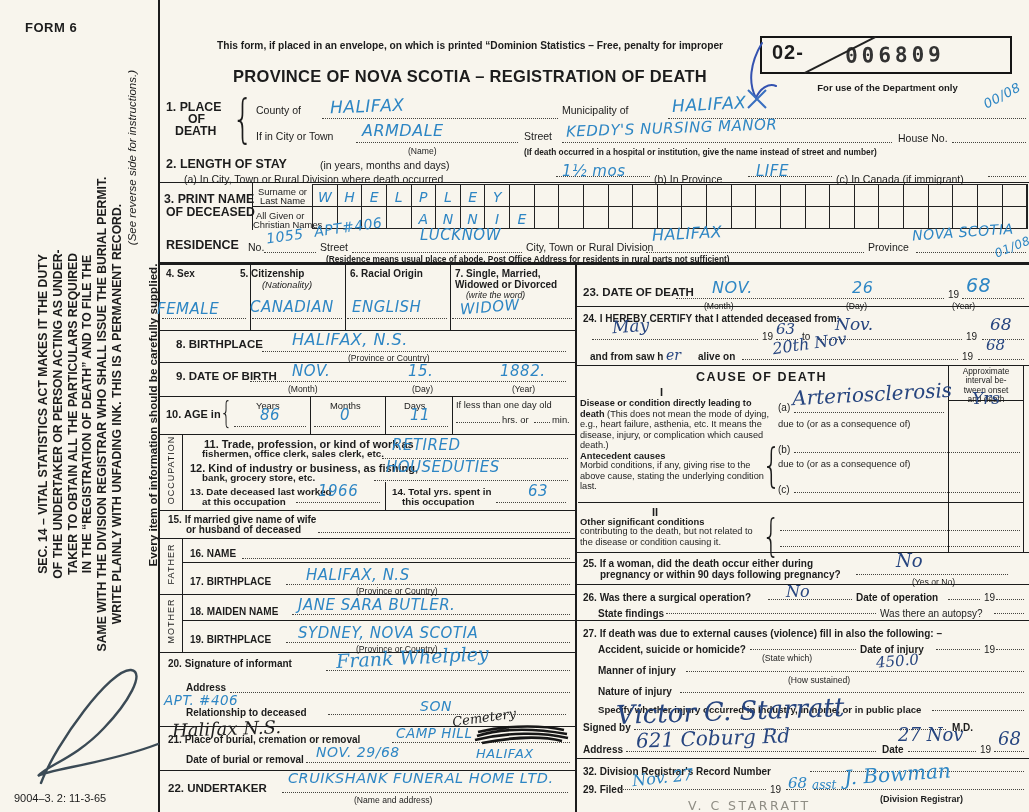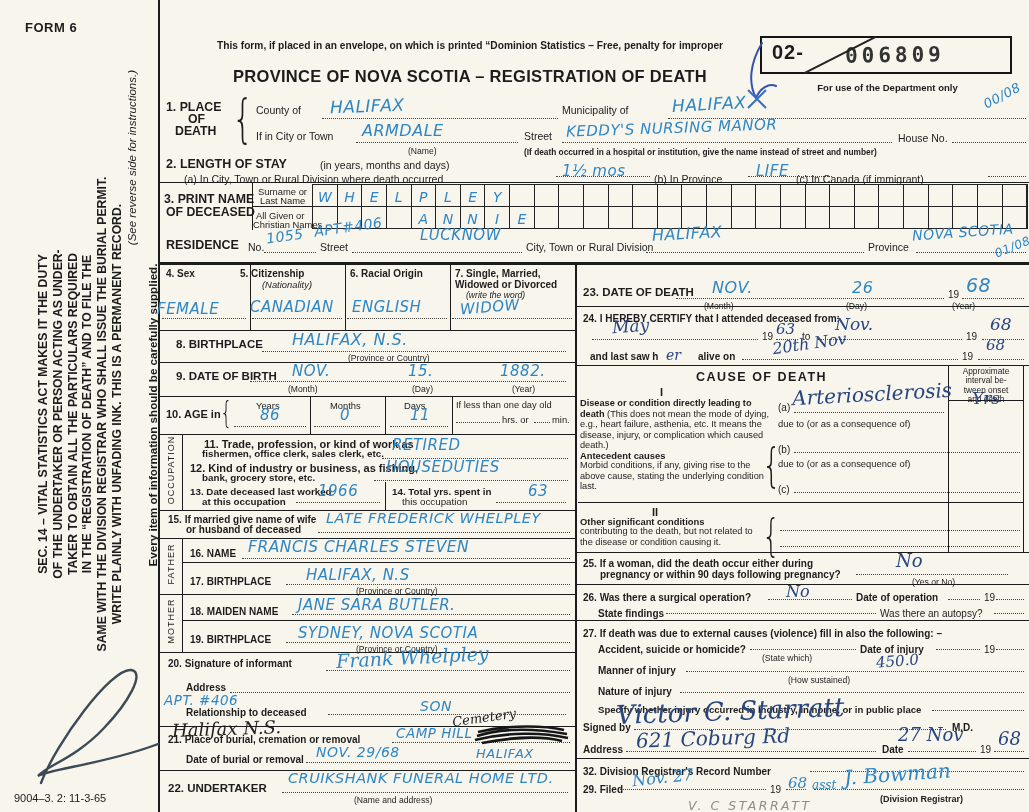--- a/index.html
+++ b/index.html
@@ -13,21 +13,21 @@
 .capn{font-size:8.6px}
 .it{font-style:italic}
 .hwB{font-family:"DejaVu Sans",sans-serif;font-style:italic;color:#2e86c4;letter-spacing:.5px}
 .script{font-family:"DejaVu Serif",serif;font-style:italic}
 .scB{color:#2e86c4}.scN{color:#27457f}.scK{color:#202020}
 .vside{transform:rotate(-90deg);font-size:9px;letter-spacing:1px;text-align:center}
 .para{position:absolute;white-space:normal;font-size:9.2px;line-height:10.6px;margin:0}
 .brace{font-family:"DejaVu Sans",sans-serif;font-weight:300;transform:scaleX(.65);transform-origin:left top;line-height:1}
 .boxrow{position:absolute;left:312px;width:716px;display:flex;height:23px;border:1.3px solid #222;background:transparent}
 .cell{flex:1;border-right:1px solid #222;display:flex;align-items:flex-end;justify-content:center;font-family:"DejaVu Sans",sans-serif;font-style:italic;font-size:14px;color:#2e86c4;padding-bottom:1px}
-.pencil{font-family:"DejaVu Sans",sans-serif;color:#8f8d84;letter-spacing:2.5px;font-style:italic}
+.pencil{font-family:"DejaVu Sans",sans-serif;color:#8f8d84;letter-spacing:2.5px;}
 </style>
 </head>
 <body>
 
 <div class="page">
 
   <div class="vl" style="left:158px;top:0;width:2.4px;height:812px"></div>
   <div class="hl" style="left:160px;top:182px;width:869px;height:1.4px"></div>
   <div class="hl" style="left:160px;top:262px;width:869px;height:3px"></div>
   <div class="vl" style="left:250px;top:264px;width:1.3px;height:66px"></div>
@@ -122,21 +122,21 @@
   <div class="abs cap" style="left:524px;top:147px">(If death occurred in a hospital or institution, give the name instead of street and number)</div>
 
   <div class="abs b" style="left:166px;top:157px;font-size:12.5px">2. LENGTH OF STAY</div>
   <div class="abs" style="left:320px;top:159px">(in years, months and days)</div>
   <div class="abs" style="left:184px;top:173px">(a) In City, Town or Rural Division where death occurred</div>
   <div class="d" style="left:556px;top:176px;width:94px"></div>
   <div class="abs hwB" style="left:562px;top:162px;font-size:15px">1½ mos</div>
   <div class="abs" style="left:654px;top:173px">(b) In Province</div>
   <div class="d" style="left:748px;top:176px;width:84px"></div>
   <div class="abs hwB" style="left:756px;top:162px;font-size:15px">LIFE</div>
-  <div class="abs" style="left:796px;top:173px">(c) In Canada (if immigrant)</div>
+  <div class="abs" style="left:836px;top:173px">(c) In Canada (if immigrant)</div>
   <div class="d" style="left:988px;top:176px;width:38px"></div>
 
   <div class="abs b f12" style="left:164px;top:192px">3. PRINT NAME</div>
   <div class="abs b f12" style="left:166px;top:205px">OF DECEASED</div>
   <div class="abs f9" style="left:258px;top:186px">Surname or</div>
   <div class="abs f9" style="left:260px;top:195px">Last Name</div>
   <div class="abs f9" style="left:256px;top:210px">All Given or</div>
   <div class="abs f9" style="left:253px;top:219px">Christian Names</div>
   <div class="boxrow" id="row-surname" style="top:184px">
       <div class="cell">W</div>
@@ -208,20 +208,21 @@
   <div class="abs hwB" style="left:314px;top:219px;font-size:14px;transform:rotate(-8deg)">APT#406</div>
   <div class="abs" style="left:320px;top:241px">Street</div>
   <div class="d" style="left:352px;top:252px;width:170px"></div>
   <div class="abs hwB" style="left:420px;top:226px;font-size:15px">LUCKNOW</div>
   <div class="abs" style="left:526px;top:241px">City, Town or Rural Division</div>
   <div class="d" style="left:646px;top:252px;width:218px"></div>
   <div class="abs hwB" style="left:652px;top:224px;font-size:16px;transform:rotate(-3deg)">HALIFAX</div>
   <div class="abs" style="left:868px;top:241px">Province</div>
   <div class="d" style="left:916px;top:252px;width:110px"></div>
   <div class="abs hwB" style="left:912px;top:224px;font-size:14px;transform:rotate(-4deg)">NOVA SCOTIA</div>
+  <div class="abs cap" style="left:326px;top:254px">(Residence means usual place of abode. Post Office Address for residents in rural parts not sufficient)</div>
   <div class="abs hwB" style="left:994px;top:240px;font-size:12px;transform:rotate(-22deg)">01/08</div>
 
   <div class="abs b f10" style="left:166px;top:268px">4. Sex</div>
   <div class="abs b f10" style="left:240px;top:268px">5. Citizenship</div>
   <div class="abs it f9" style="left:262px;top:279px">(Nationality)</div>
   <div class="abs b f10" style="left:350px;top:268px">6. Racial Origin</div>
   <div class="abs b f10" style="left:455px;top:268px">7. Single, Married,</div>
   <div class="abs b f10" style="left:455px;top:279px">Widowed or Divorced</div>
   <div class="abs it" style="left:466px;top:290px;font-size:8.6px">(write the word)</div>
   <div class="d" style="left:162px;top:318px;width:84px"></div>
@@ -271,33 +272,31 @@
   <div class="abs hwB" style="left:392px;top:436px;font-size:15px">RETIRED</div>
   <div class="abs" style="left:190px;top:462px;font-size:11px;font-weight:700">12. Kind of industry or business, as fishing,</div>
   <div class="abs" style="left:202px;top:472px;font-size:9.8px;font-weight:700">bank, grocery store, etc.</div>
   <div class="d" style="left:374px;top:480px;width:194px"></div>
   <div class="abs hwB" style="left:386px;top:458px;font-size:15px">HOUSEDUTIES</div>
   <div class="abs" style="left:190px;top:486px;font-size:9.8px;font-weight:700">13. Date deceased last worked</div>
   <div class="abs" style="left:202px;top:496px;font-size:9.8px;font-weight:700">at this occupation</div>
   <div class="d" style="left:296px;top:502px;width:84px"></div>
   <div class="abs hwB" style="left:318px;top:482px;font-size:15px">1966</div>
   <div class="abs" style="left:392px;top:486px;font-size:9.8px;font-weight:700">14. Total yrs. spent in</div>
-  <div class="abs" style="left:402px;top:496px;font-size:9.8px;font-weight:400">this occupation</div>
+  <div class="abs" style="left:402px;top:496px;font-size:9.8px;font-weight:700">this occupation</div>
   <div class="d" style="left:496px;top:502px;width:70px"></div>
   <div class="abs hwB" style="left:528px;top:482px;font-size:15px">63</div>
 
   <div class="abs f10" style="left:168px;top:514px;font-weight:700">15. If married give name of wife</div>
   <div class="abs f10" style="left:186px;top:524px;font-weight:700">or husband of deceased</div>
   <div class="d" style="left:318px;top:532px;width:252px"></div>
-  <div class="abs hwB" style="left:326px;top:510px;font-size:14.5px">LATE FREDERICK WHELPLEY</div>
 
   <div class="abs vside" style="left:143px;top:559px;width:56px">FATHER</div>
   <div class="abs b f10" style="left:190px;top:548px">16. NAME</div>
   <div class="d" style="left:242px;top:558px;width:328px"></div>
-  <div class="abs hwB" style="left:248px;top:538px;font-size:15.5px">FRANCIS CHARLES STEVEN</div>
   <div class="abs b f10" style="left:190px;top:576px">17. BIRTHPLACE</div>
   <div class="d" style="left:286px;top:584px;width:284px"></div>
   <div class="abs hwB" style="left:306px;top:566px;font-size:15px">HALIFAX, N.S</div>
   <div class="abs capn" style="left:356px;top:586px">(Province or Country)</div>
 
   <div class="abs vside" style="left:142px;top:616px;width:58px">MOTHER</div>
   <div class="abs b f10" style="left:190px;top:606px">18. MAIDEN NAME</div>
   <div class="d" style="left:292px;top:614px;width:278px"></div>
   <div class="abs hwB" style="left:298px;top:596px;font-size:15px">JANE SARA BUTLER.</div>
   <div class="abs b f10" style="left:190px;top:634px">19. BIRTHPLACE</div>
@@ -350,21 +349,21 @@
   <div class="abs f10" style="left:762px;top:331px">19</div>
   <div class="d" style="left:776px;top:339px;width:22px"></div>
   <div class="abs f10" style="left:802px;top:331px">to</div>
   <div class="d" style="left:818px;top:339px;width:144px"></div>
   <div class="abs f10" style="left:966px;top:331px">19</div>
   <div class="d" style="left:982px;top:339px;width:42px"></div>
   <div class="abs script scN" style="left:612px;top:316px;font-size:17px;transform:rotate(-4deg)">May</div>
   <div class="abs script scN" style="left:776px;top:320px;font-size:15px">63</div>
   <div class="abs script scN" style="left:835px;top:314px;font-size:17px">Nov.</div>
   <div class="abs script scN" style="left:990px;top:314px;font-size:17px">68</div>
-  <div class="abs f10" style="left:590px;top:351px;font-weight:700">and last saw h</div>
+  <div class="abs f10" style="left:590px;top:351px;font-weight:700">and from saw h</div>
   <div class="abs script scN" style="left:666px;top:347px;font-size:14px">er</div>
   <div class="abs f10" style="left:698px;top:351px;font-weight:700">alive on</div>
   <div class="d" style="left:742px;top:359px;width:216px"></div>
   <div class="abs f10" style="left:962px;top:351px">19</div>
   <div class="d" style="left:978px;top:359px;width:46px"></div>
   <div class="abs script scN" style="left:772px;top:334px;font-size:16px;transform:rotate(-8deg)">20th Nov</div>
   <div class="abs script scN" style="left:986px;top:336px;font-size:15px">68</div>
 
   <div class="abs b" style="left:575px;top:370px;width:373px;text-align:center;font-size:12.5px;letter-spacing:1.5px">CAUSE OF DEATH</div>
   <div class="abs" style="left:950px;top:367px;width:72px;font-size:8.3px;line-height:9.4px;text-align:center;white-space:normal">

